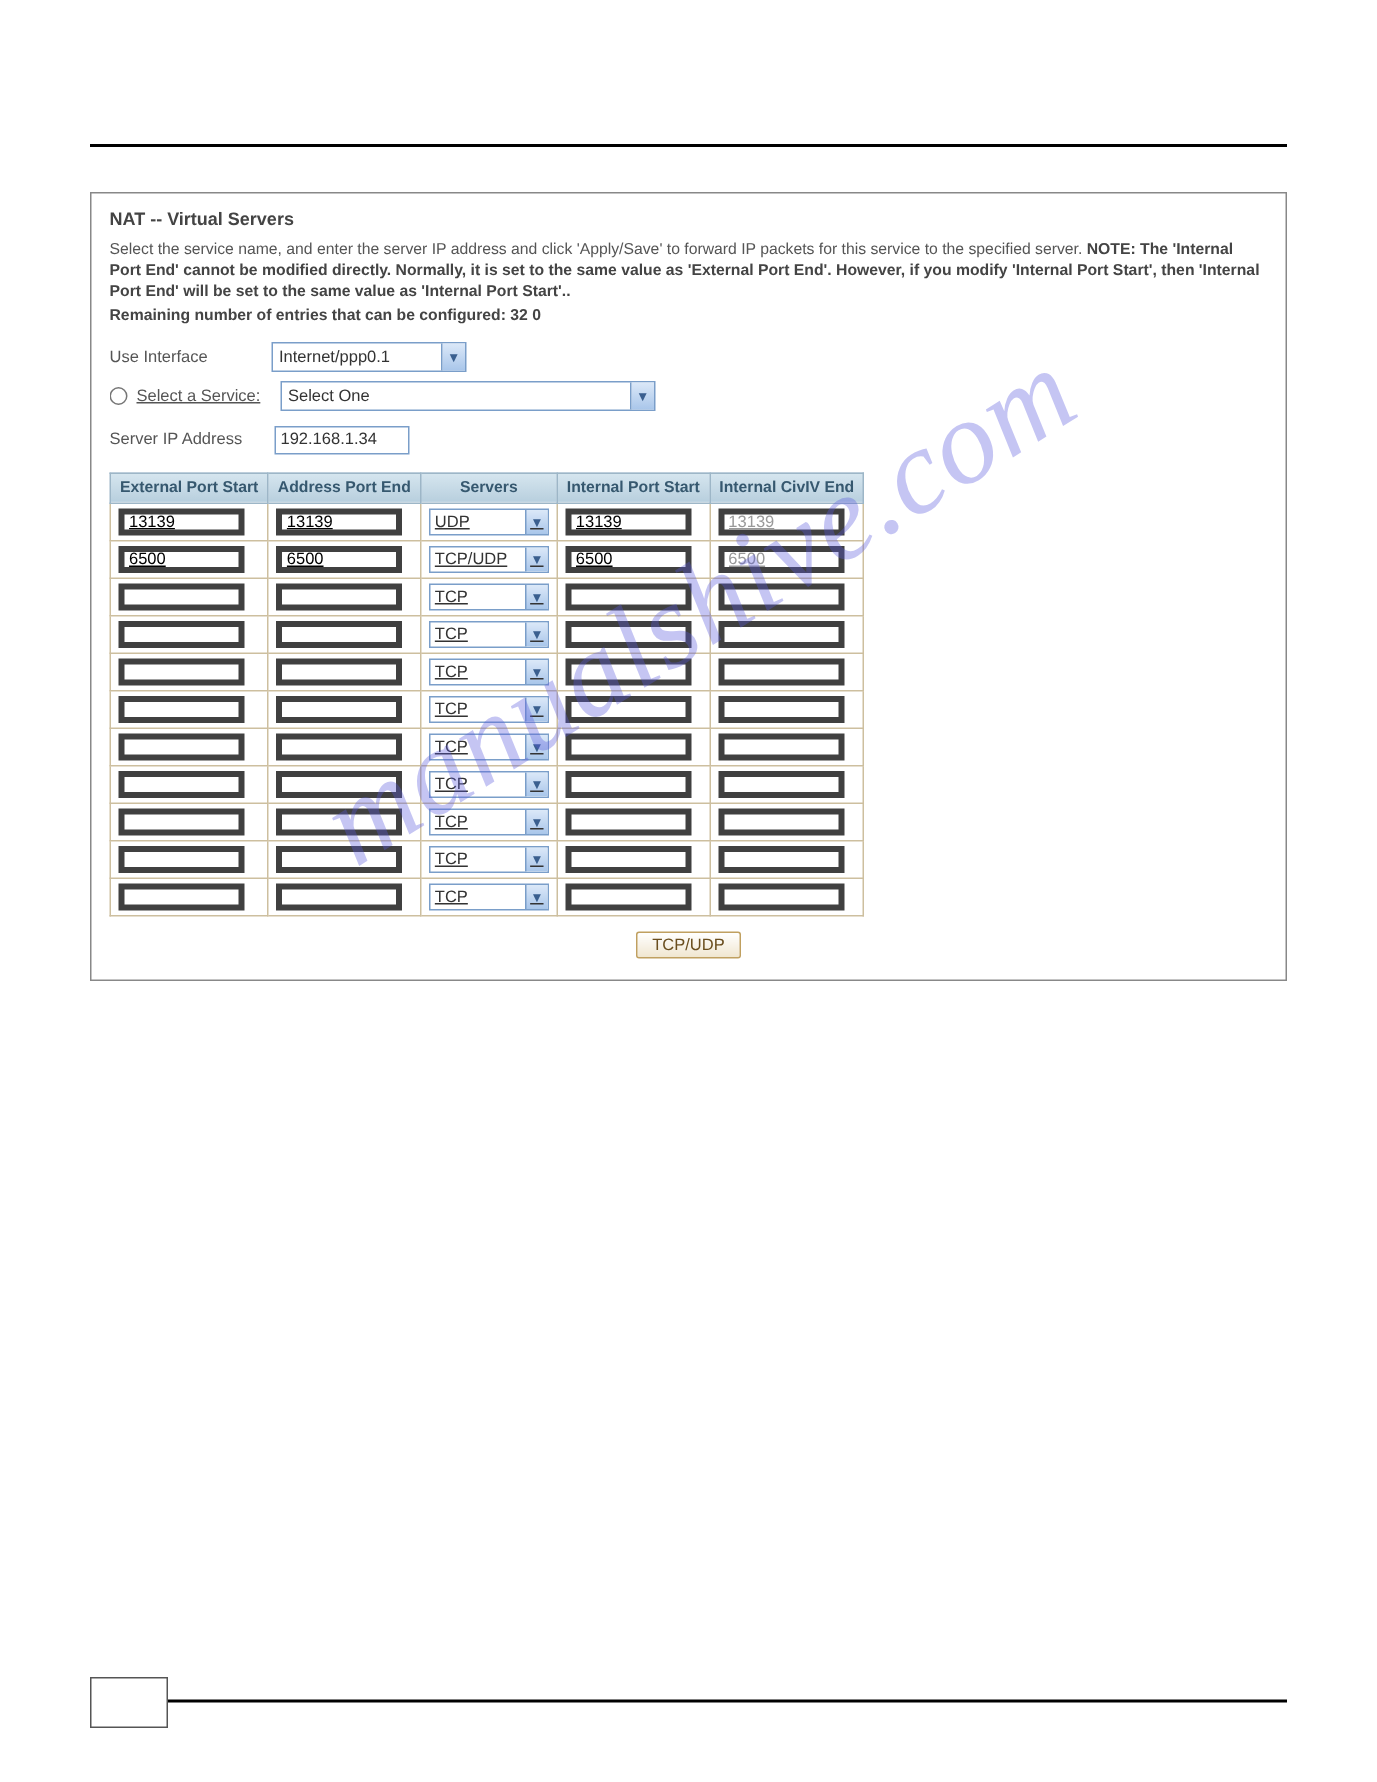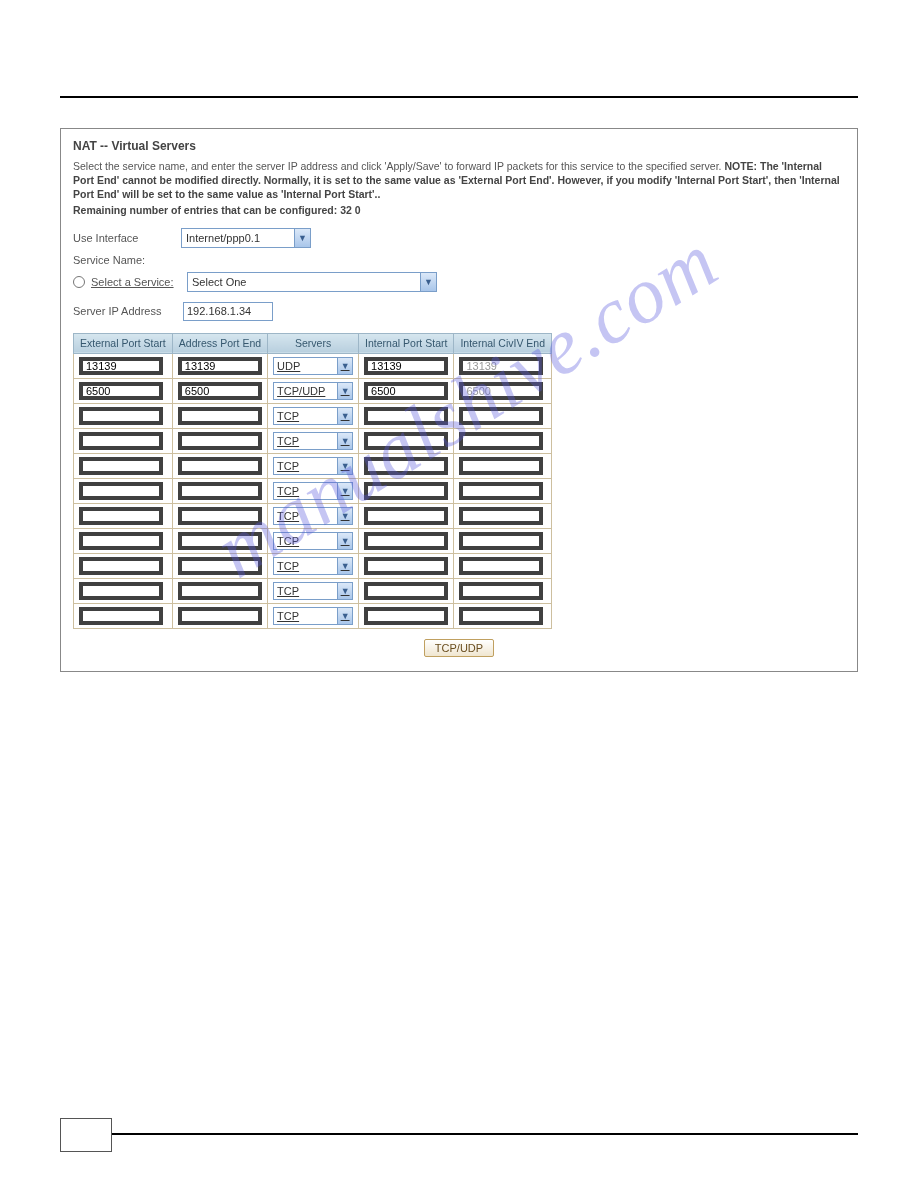--- a/index.html
+++ b/index.html
@@ -68,21 +68,21 @@
     padding:1px 3px;
     font-size:11px;
     background:#fff;
     color:#333;
   }
   .table-wrap { margin-top:12px; }
   table.port-table { border-collapse: collapse; }
   table.port-table th {
     background: linear-gradient(#d6e6ef,#b8cfde);
     color:#36586f;
-    font-weight:normal;
+    font-weight:bold;
     font-size:10.5px;
     border:1px solid #9db6c7;
     padding:3px 6px;
     height:20px;
     white-space:nowrap;
   }
   table.port-table td {
     border:1px solid #cdbf9f;
     background:#fff;
     padding:3px 5px;
@@ -160,23 +160,20 @@
     <div class="remaining">Remaining number of entries that can be configured: 32 0</div>
 
     <div class="form-row">
       <span class="form-label">Use Interface</span>
       <span class="select-like" style="width:130px">
         <span class="sel-text">Internet/ppp0.1</span>
         <span class="sel-arrow">▼</span>
       </span>
     </div>
 
-    <div class="form-row">
-      <span>Service Name:</span>
-    </div>
 
     <div class="radio-row">
       <input type="radio" name="svc" style="">
       <label>Select a Service:</label>
       <span class="select-like" style="width:250px">
         <span class="sel-text">Select One</span>
         <span class="sel-arrow">▼</span>
       </span>
     </div>
 

